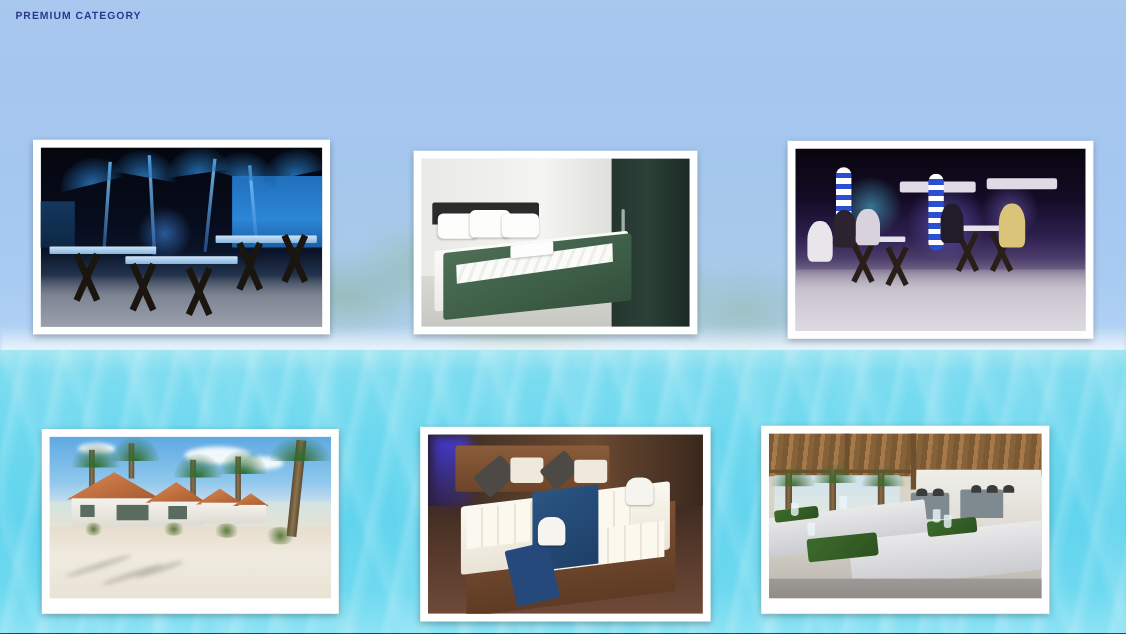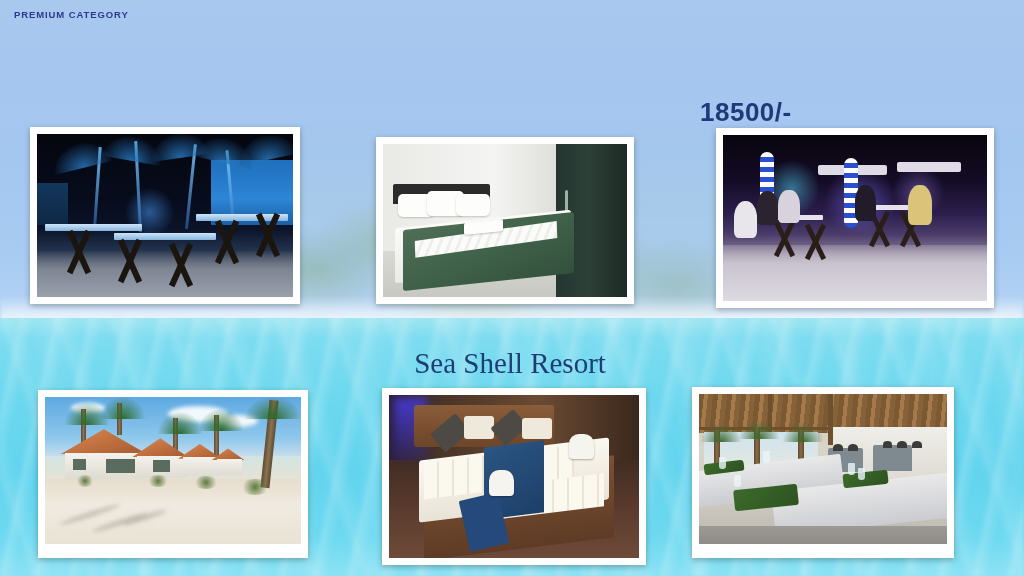--- a/index.html
+++ b/index.html
@@ -324,21 +324,20 @@
 <div id="slide">
 
   <div class="bg-sky"></div>
   <div class="bg-palms"></div>
   <div class="bg-foam"></div>
   <div class="bg-water"></div>
   <div class="bg-water-ripples"></div>
 
   <div class="premium-tag">PREMIUM CATEGORY</div>
 
-  <div class="price">18500/-</div>
 
   <div class="photo" style="left:30px; top:127px; width:270px; height:177px;">
     <div class="inner">
       <div class="p1">
         <div class="hut"></div>
         <div class="hut" style="left:-2%; right:auto; top:30%; width:14%; height:26%; background:linear-gradient(to bottom,#14375e,#0d2844);"></div>
         <div class="palm" style="left:22%; top:8%;  height:50%; transform: rotate(4deg);"></div>
         <div class="palm" style="left:40%; top:4%;  height:56%; transform: rotate(-3deg);"></div>
         <div class="palm" style="left:58%; top:6%;  height:52%; transform: rotate(6deg);"></div>
         <div class="palm" style="left:76%; top:10%; height:46%; transform: rotate(-5deg);"></div>
@@ -396,21 +395,20 @@
         <div class="legX" style="left:66%; top:45%;"></div>
         <div class="person" style="left:4%;  top:40%; width:9%;  height:22%; background:#e8e6ea;"></div>
         <div class="person" style="left:13%; top:34%; width:8%;  height:20%; background:#2b2430;"></div>
         <div class="person" style="left:21%; top:33%; width:8%;  height:20%; background:#d8d2dc;"></div>
         <div class="person" style="left:50%; top:30%; width:8%;  height:22%; background:#221c2a;"></div>
         <div class="person" style="left:70%; top:30%; width:9%;  height:24%; background:#d9c47a;"></div>
       </div>
     </div>
   </div>
 
-  <div class="section-title" id="title-seashell">Sea Shell Resort</div>
 
   <div class="photo pad-bottom" style="left:38px; top:390px; width:270px; height:168px;">
     <div class="inner">
       <div class="p4">
         <div class="sky"></div>
         <div class="cloud" style="left:48%; top:6%;  width:60px; height:16px;"></div>
         <div class="cloud" style="left:66%; top:12%; width:44px; height:12px;"></div>
         <div class="cloud" style="left:10%; top:4%;  width:34px; height:10px;"></div>
         <div class="sand"></div>
         <div class="palmtrunk" style="left:14%; top:8%;  height:34%;"></div>

